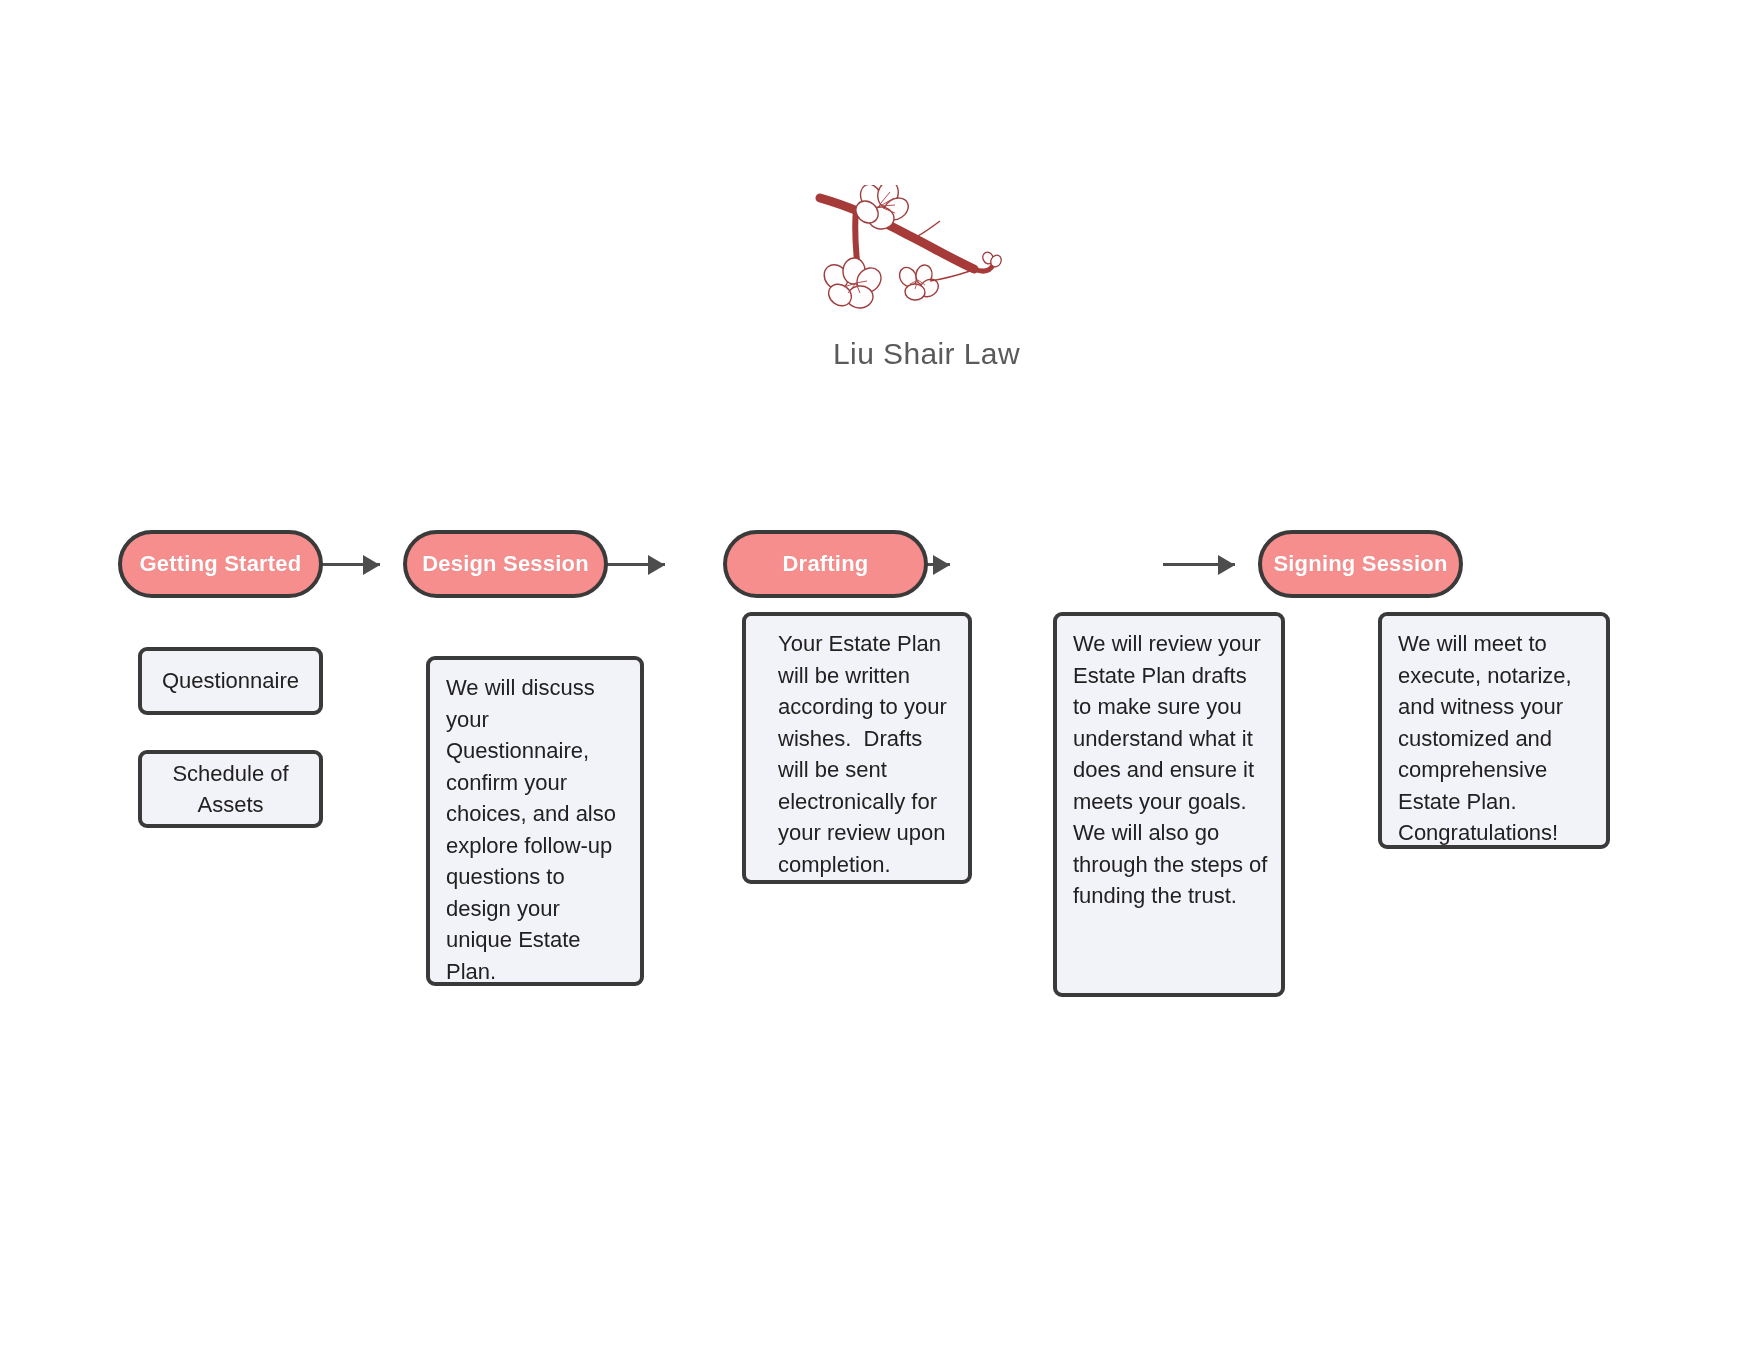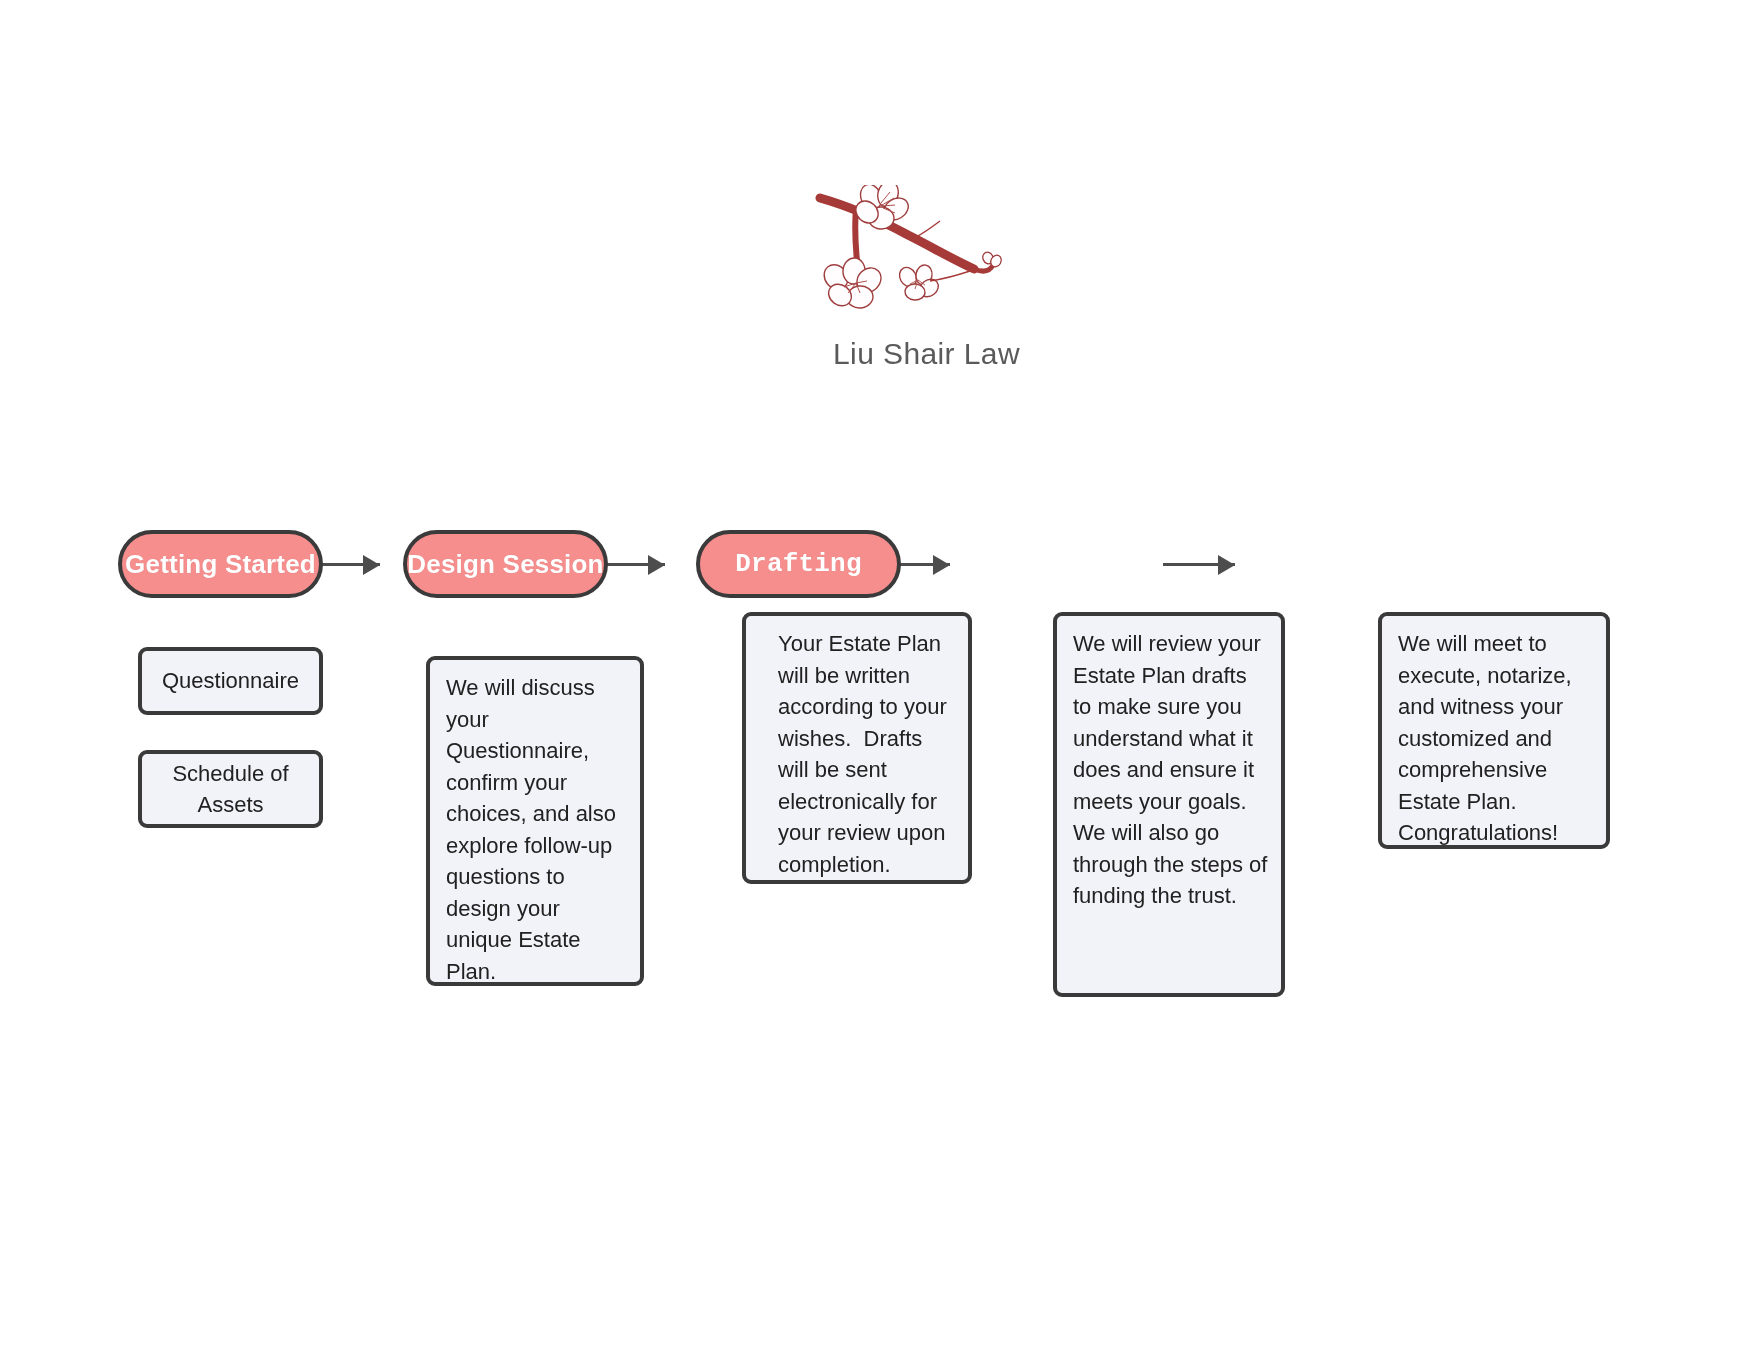--- a/index.html
+++ b/index.html
@@ -64,21 +64,21 @@
     border: 4px solid #3a3a3a;
     border-radius: 34px;
     box-sizing: border-box;
     display: flex;
     align-items: center;
     justify-content: center;
   }
   .stage-label {
     color: #ffffff;
     font-weight: bold;
-    font-size: 26px;
+    font-size: 22px;
     letter-spacing: 0.2px;
     white-space: nowrap;
     text-shadow: 0 0 1px rgba(0,0,0,.12);
   }
   .connector {
     position: absolute;
     top: 33px;
     height: 3px;
     background: #4d4d4d;
   }
@@ -197,22 +197,25 @@
 
   <div class="connector" style="left:1163px; width:72px;"></div>
   <div class="arrowhead" style="left:1218px;"></div>
 
   <div class="stage" style="left:118px;">
     <span class="stage-label">Getting Started</span>
   </div>
   <div class="stage" style="left:403px;">
     <span class="stage-label">Design Session</span>
   </div>
-  <div class="stage" style="left:696px;font-family:Liberation Mono, monospace;">
+  <div class="stage" style="left:723px;">
     <span class="stage-label">Drafting</span>
+  </div>
+  <div class="stage" style="left:1258px;">
+    <span class="stage-label">Signing Session</span>
   </div>
 </div>
 
 <div id="columns">
 
   <div class="column" style="left:138px; width:185px;">
     <div class="gap-sm"></div>
     <div class="note-box centered" style="height:68px; display:flex; align-items:center; justify-content:center;">Questionnaire</div>
     <div class="gap-sm"></div>
     <div class="note-box centered" style="height:78px; display:flex; align-items:center; justify-content:center;">Schedule of

